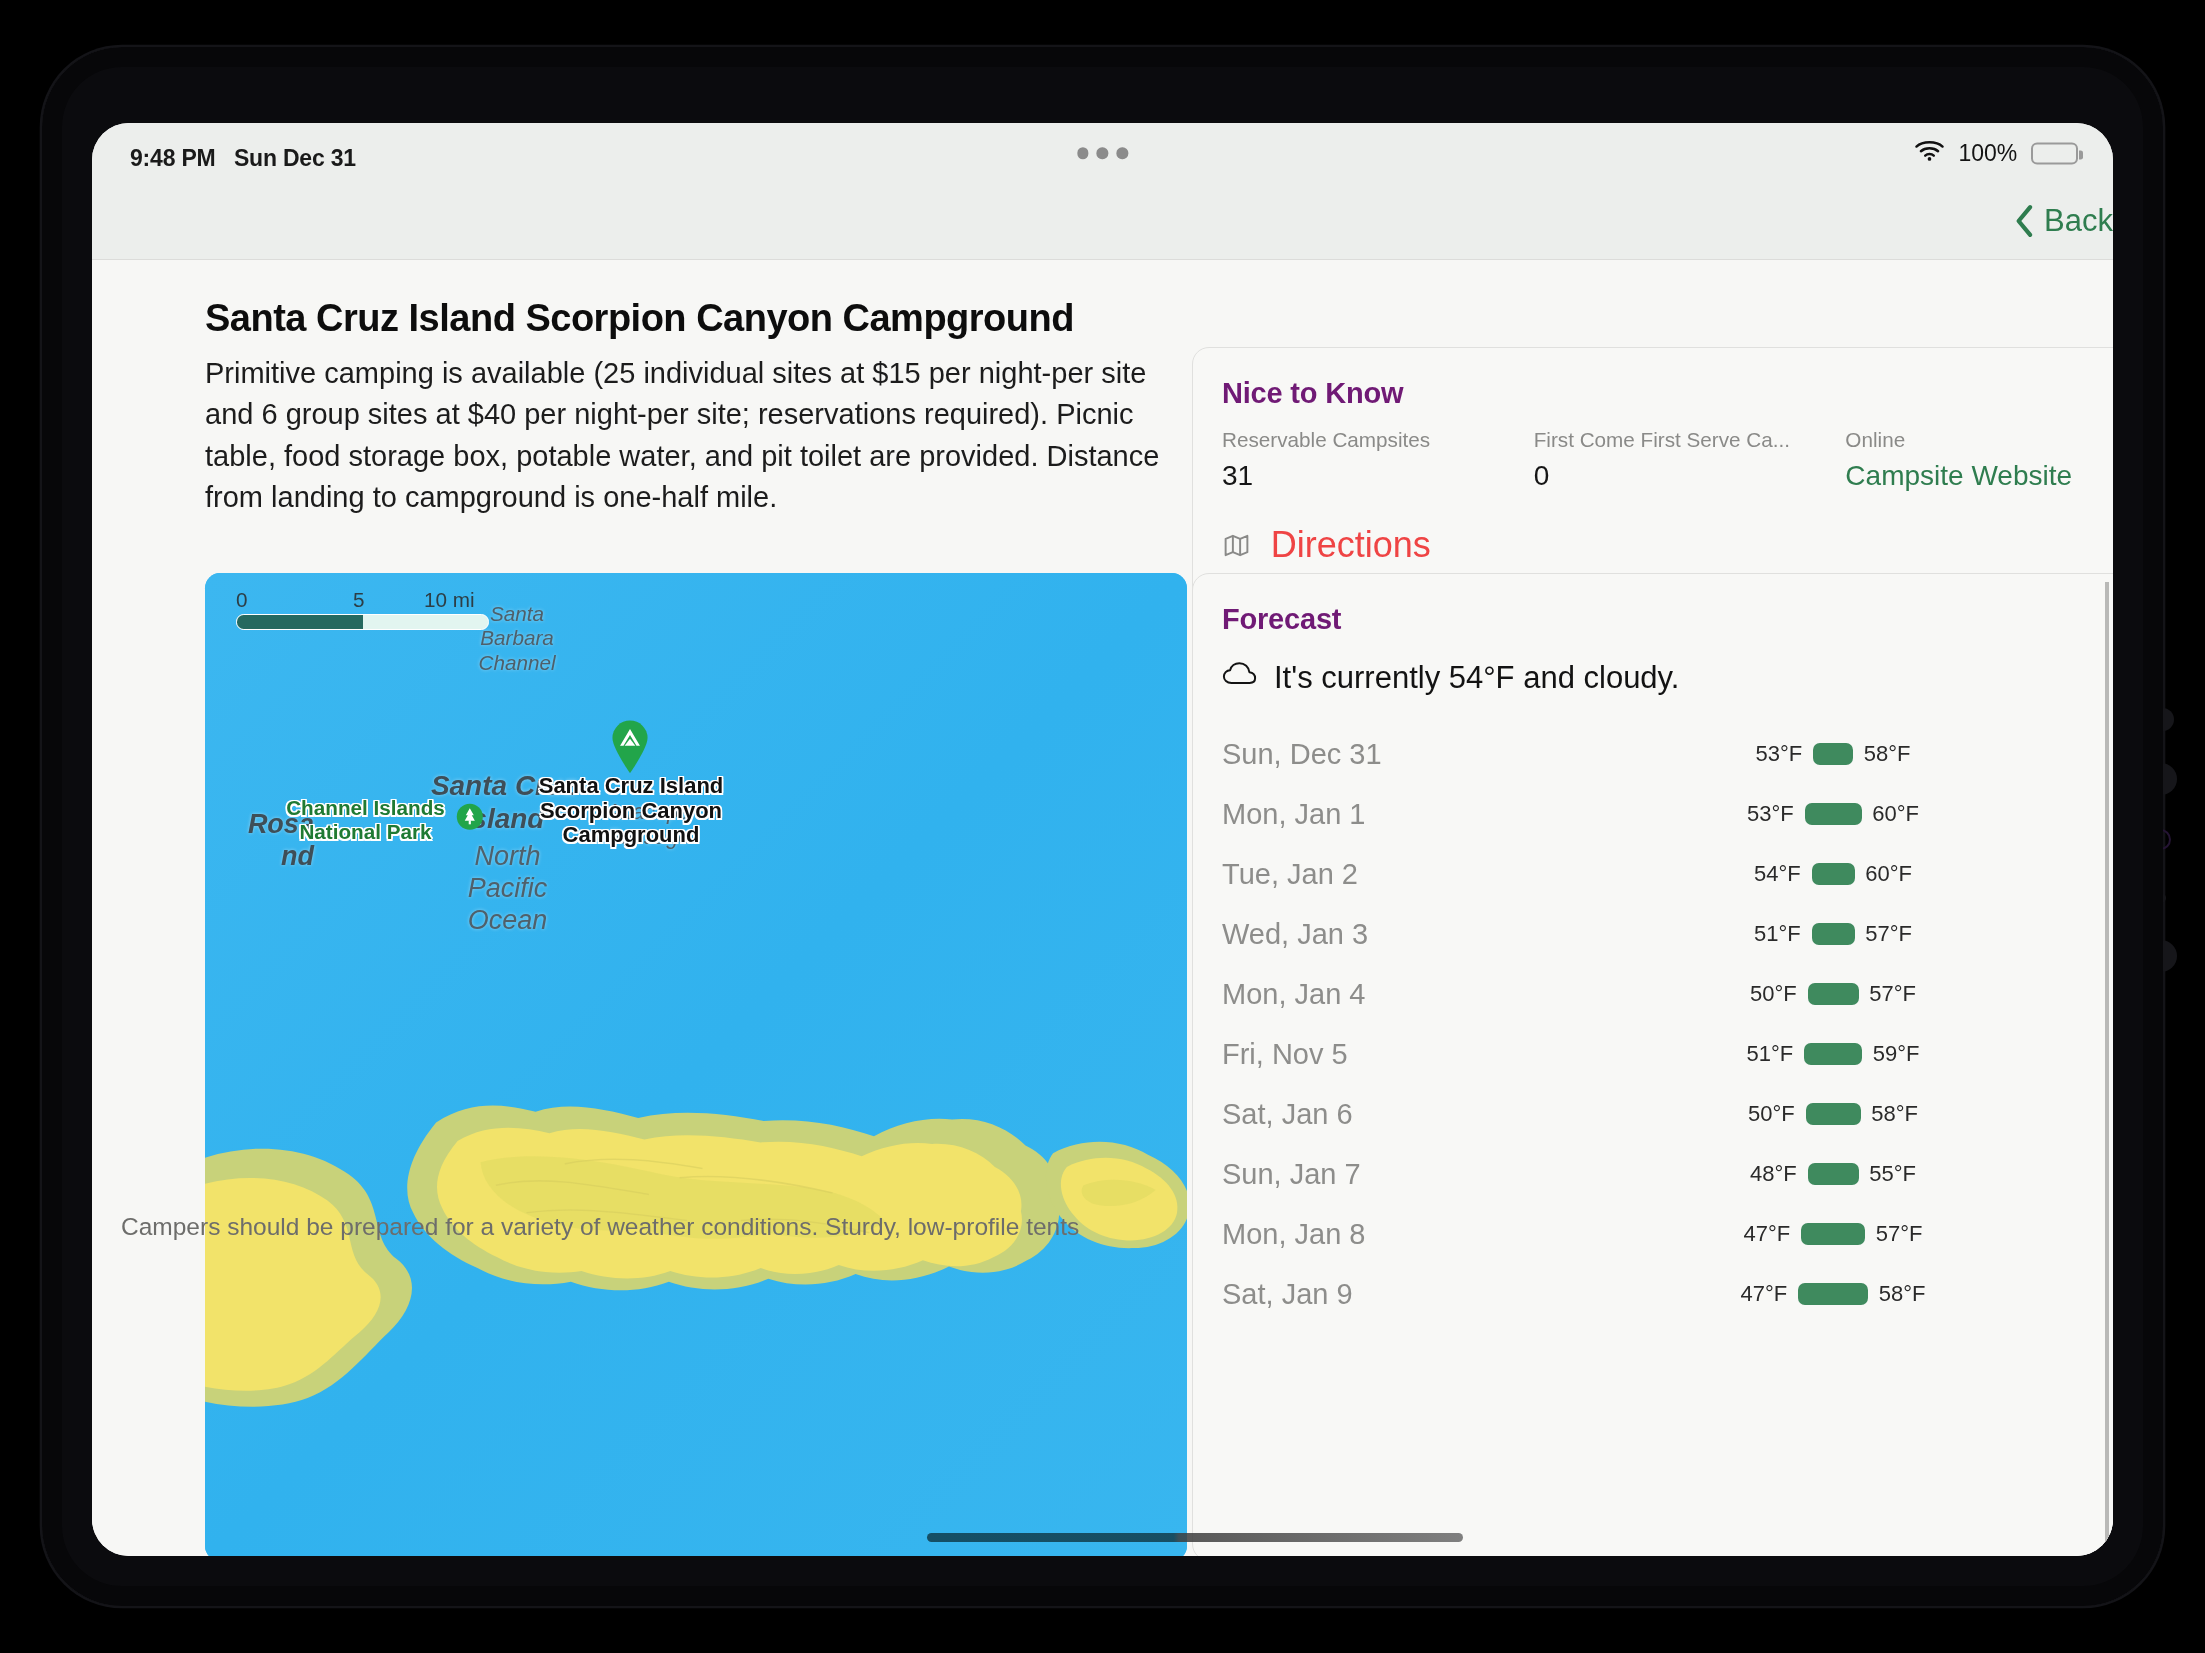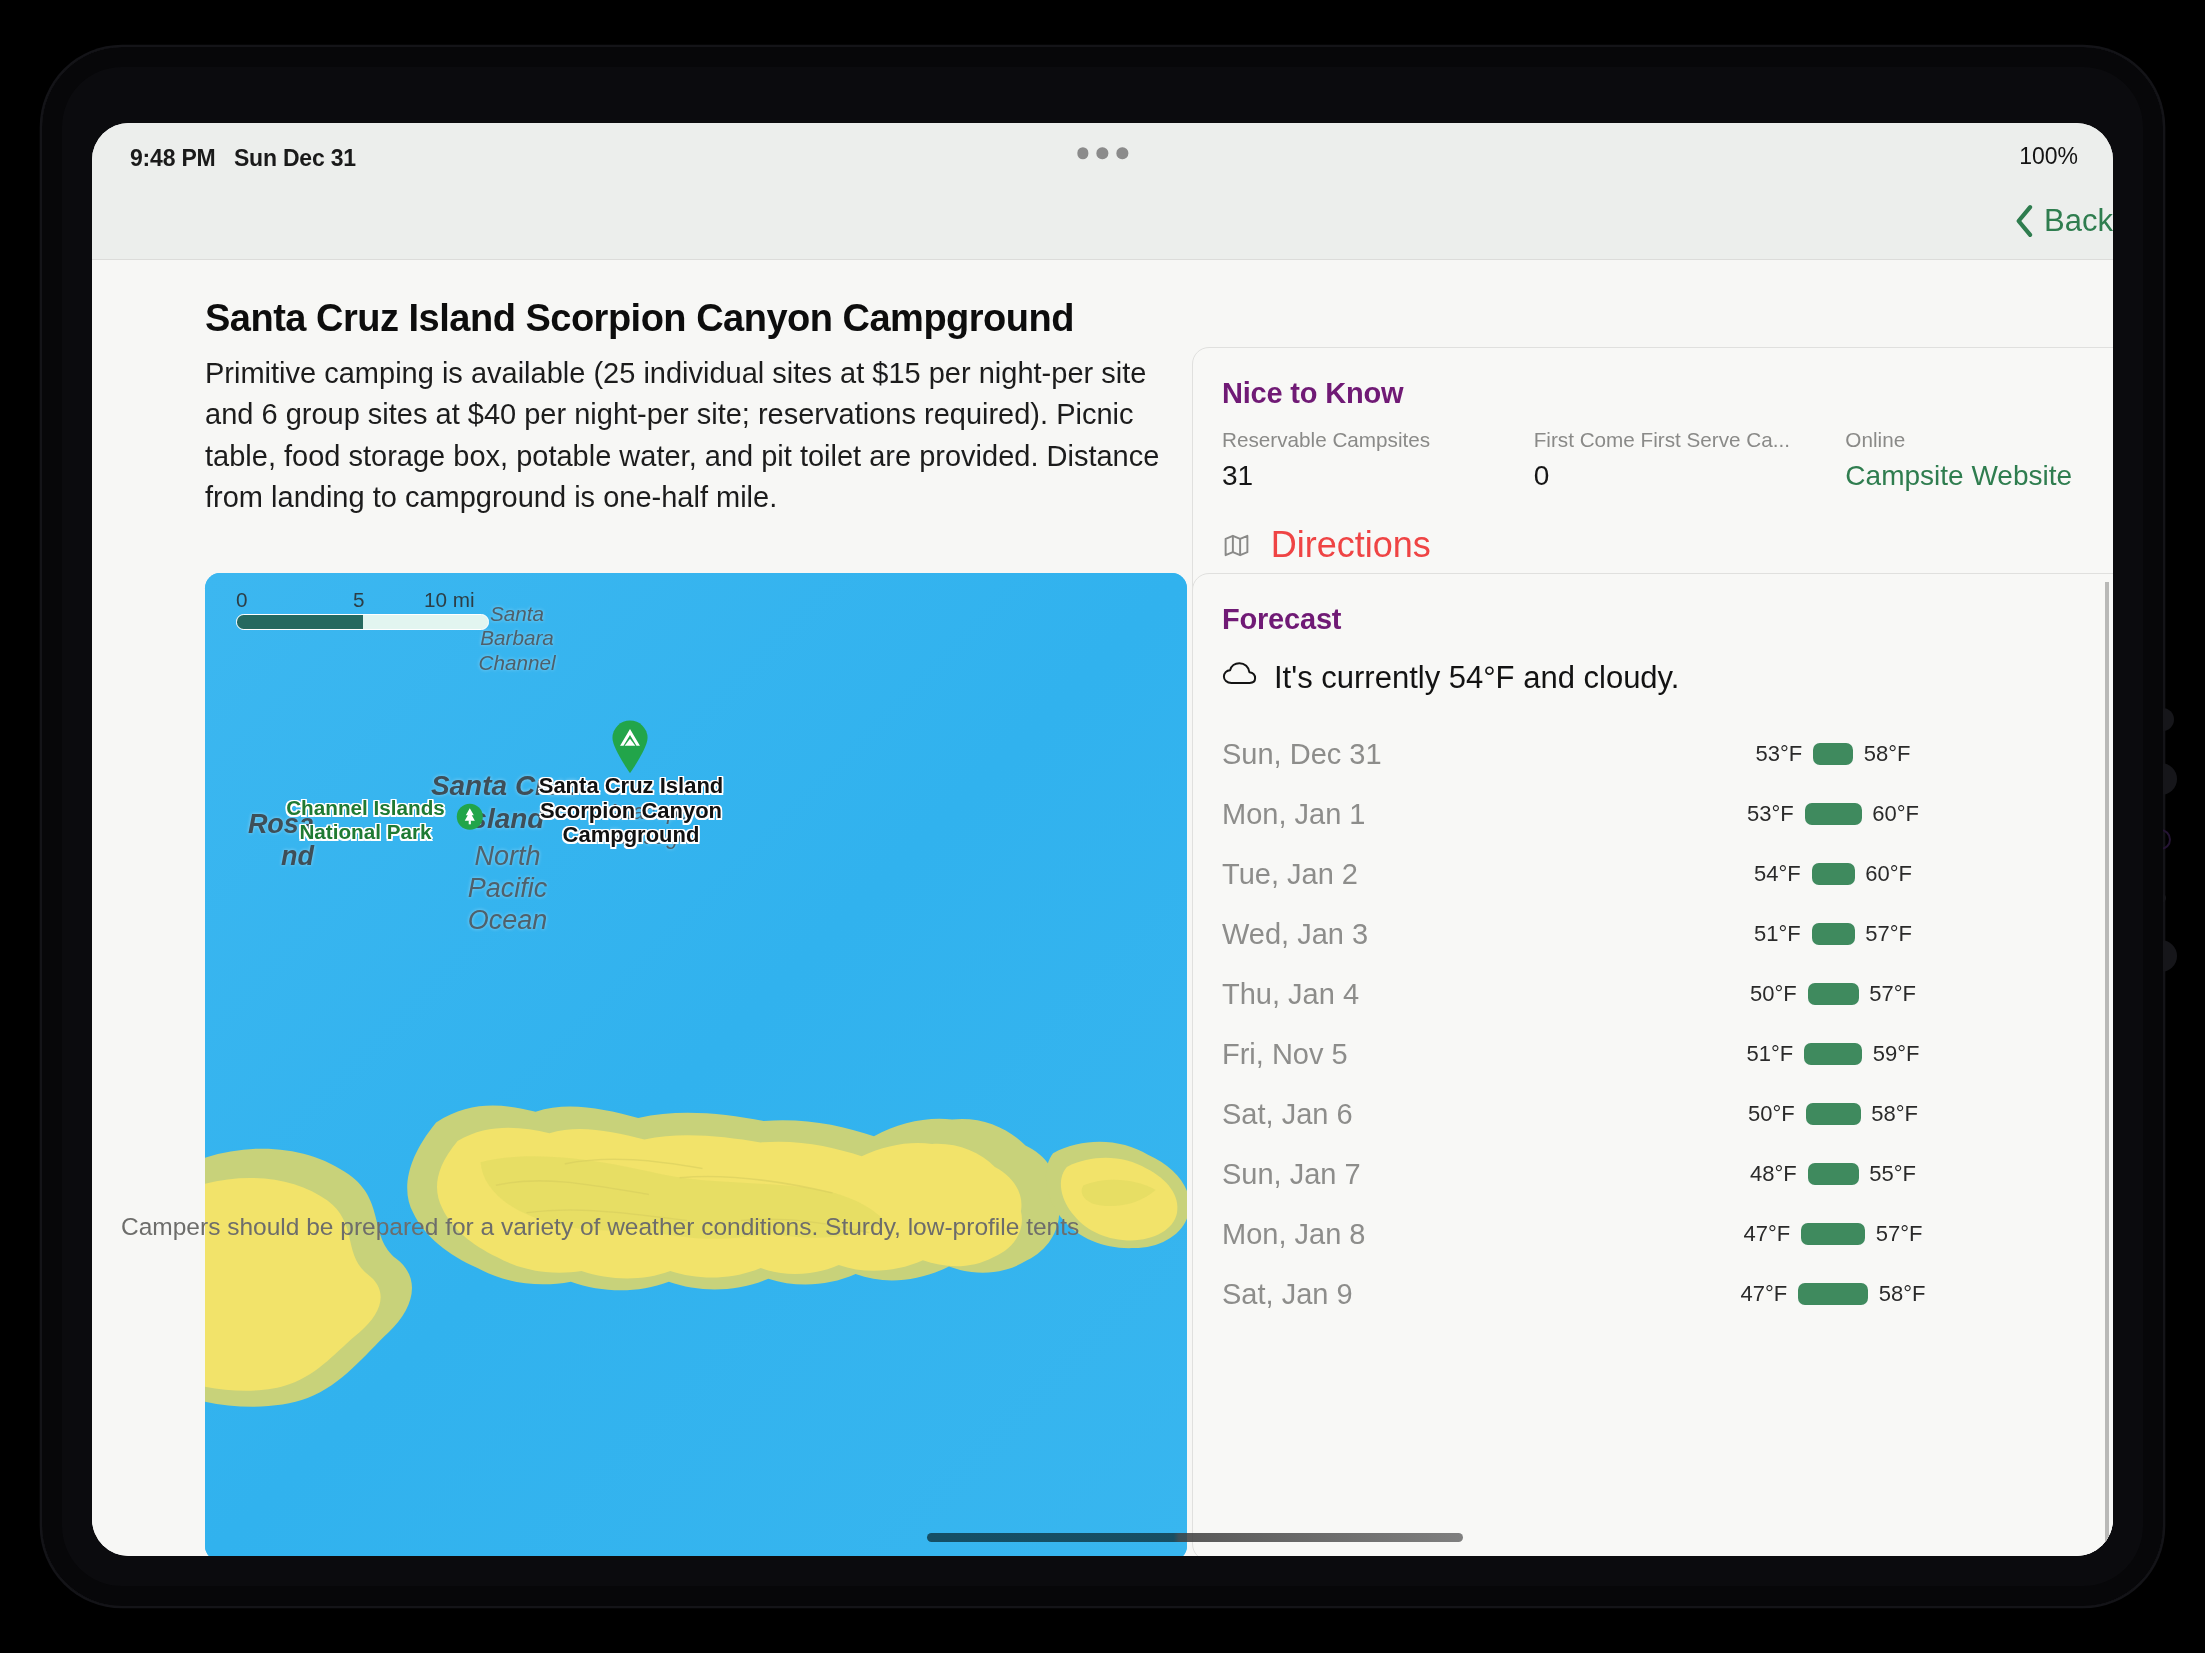--- a/index.html
+++ b/index.html
@@ -66,21 +66,21 @@
     display: flex; gap: 8.4px;
   }
   #status-center i {
     width: 11.5px; height: 11.5px; border-radius: 50%;
     background: #8b8b8b; display: block;
   }
   #status-right {
     position: absolute; right: 35px; top: 50%;
     transform: translateY(-50%);
     display: flex; align-items: center; gap: 13.8px;
-    font-size: 23px; font-weight: 500; color: #131313; flex-direction: column;
+    font-size: 23px; font-weight: 500; color: #131313;
   }
   .battery {
     position: relative; width: 47px; height: 22px;
     border: 2.3px solid #9a9a9a; border-radius: 6.1px;
     padding: 1.5px;
   }
   .battery::after {
     content: ""; position: absolute; right: -6.9px; top: 6.9px;
     width: 3.8px; height: 8.4px; border-radius: 0 2.3px 2.3px 0;
     background: #9a9a9a;
@@ -493,21 +493,21 @@
           <span class="fc-day">Wed, Jan 3</span>
           <span class="fc-temps">
             <b style="font-weight:400">51°F</b>
             <i class="fc-bar" style="width:43px"></i>
             <b style="font-weight:400">57°F</b>
           </span>
 
         </div>
 
         <div class="fc-row">
-          <span class="fc-day">Thu, Jan 4</span>
+          <span class="fc-day">Mon, Jan 4</span>
           <span class="fc-temps">
             <b style="font-weight:400">50°F</b>
             <i class="fc-bar" style="width:51px"></i>
             <b style="font-weight:400">57°F</b>
           </span>
 
         </div>
 
         <div class="fc-row">
           <span class="fc-day">Fri, Nov 5</span>

